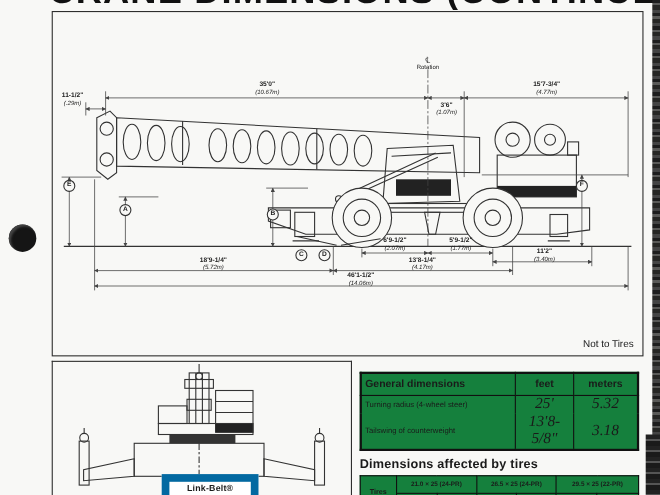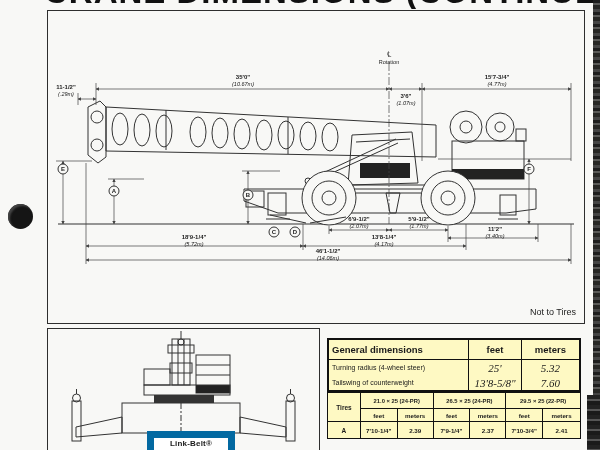--- a/index.html
+++ b/index.html
@@ -37,29 +37,29 @@
 
   
   .front-box{position:absolute;left:47px;top:328px;width:271px;height:122px;
     border:1.5px solid #2e2e2e;border-bottom:none;background:#f8f8f6;}
   .brand{position:absolute;left:99px;top:102px;width:74px;height:12px;
     border:7px solid #0369a1;background:#fff;text-align:center;
     font-size:8px;line-height:12px;font-weight:bold;letter-spacing:.2px;}
 
   
   .tables{position:absolute;left:327px;top:338px;width:254px;}
-  table{border-collapse:collapse;background:#fef9c3;}
+  table{border-collapse:collapse;background:#15803d;}
   .gen{width:254px;border:2px solid #111;}
   .gen th,.gen td{border-left:1px solid #111;padding:0 3px;}
   .gen th:first-child,.gen td:first-child{border-left:none;}
   .gen thead th{border-bottom:1.5px solid #111;font-size:9.5px;text-align:left;height:19px;}
   .gen thead th.num{text-align:center;}
   .gen td{font-size:7px;height:15px;vertical-align:middle;}
   .gen td.num{text-align:center;font-family:"Liberation Serif",serif;
-    font-style:italic;font-size:11px;}
+    font-style:italic;font-size:14px;}
   .tires-title{font-size:11.5px;font-weight:bold;margin:6px 0 4px 0;letter-spacing:.2px;}
   .tires{width:254px;border:1.5px solid #111;}
   .tires th,.tires td{border:1px solid #111;text-align:center;padding:0 1px;}
   .tires .sz{font-size:5.8px;font-weight:bold;height:15px;}
   .tires .sub{font-size:6.2px;font-weight:bold;height:12px;}
   .tires .rowhead{font-size:6.5px;font-weight:bold;}
   .tires td{font-size:6.2px;font-weight:bold;height:16px;}
 </style>
 </head>
 <body>
@@ -253,25 +253,26 @@
       </thead>
       <tbody>
         <tr>
           <td>Turning radius (4-wheel steer)</td>
           <td class="num">25'</td>
           <td class="num">5.32</td>
         </tr>
         <tr>
           <td>Tailswing of counterweight</td>
           <td class="num">13'8-5/8"</td>
-          <td class="num">7.60</td>
+          <td class="num">3.18</td>
         </tr>
       </tbody>
     </table>
 
+    <div class="tires-title">Dimensions affected by tires</div>
 
     <table class="tires">
       <colgroup>
         <col style="width:33px">
           <col style="width:37px">
           <col style="width:36px">
         <col style="width:37px">
           <col style="width:36px">
           <col style="width:37px">
           <col style="width:38px">

